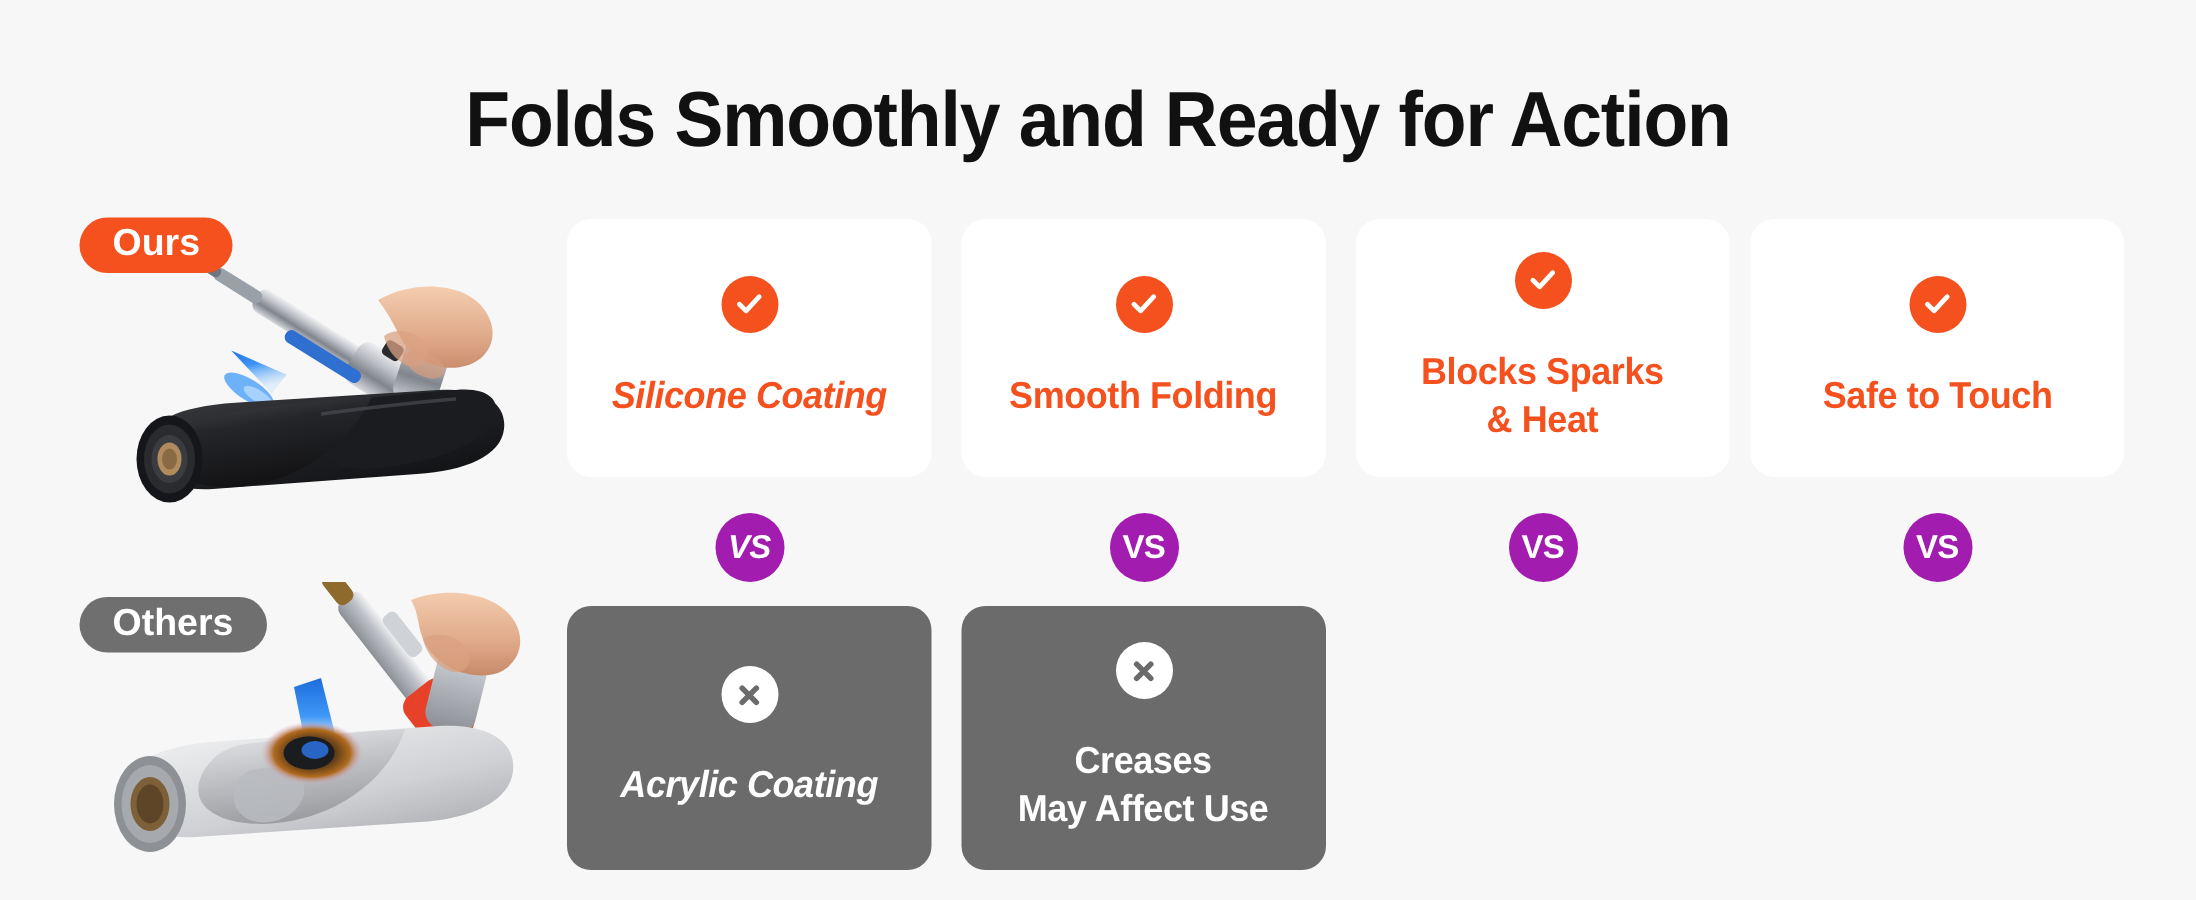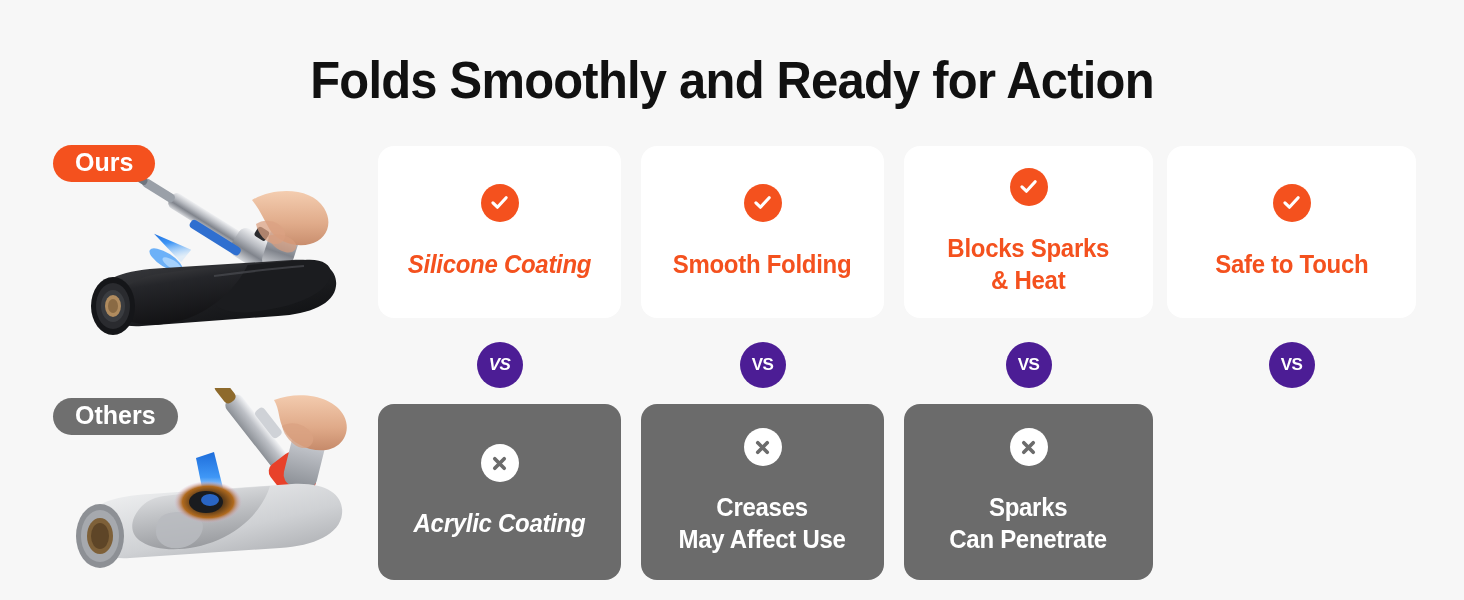--- a/index.html
+++ b/index.html
@@ -85,23 +85,23 @@
   .label-con {
     color:#FFFFFF; font-size:25px; font-weight:bold;
     text-align:center; line-height:1.27; letter-spacing:-0.3px;
     transform:scaleX(0.96);
   }
 
   .vs {
     position:absolute; top:196px; left:50%;
     transform:translateX(-50%);
     width:46px; height:46px; border-radius:50%;
-    background:#4c1d95;
+    background:#a21caf;
     display:flex; align-items:center; justify-content:center;
-    color:#FFFFFF; font-size:17px; font-weight:bold;
+    color:#FFFFFF; font-size:22px; font-weight:bold;
     letter-spacing:-0.5px;
   }
 
   .two-line { white-space:pre-line; }
 </style>
 </head>
 <body>
 
 <div class="page">
 
@@ -310,29 +310,20 @@
       <div class="card card-pro">
         <div class="icon-check">
           <svg width="21" height="21" viewBox="0 0 24 24">
               <path d="M4.5 12.4 L9.6 17.4 L19.6 6.6" stroke="#fff" stroke-width="3.6" fill="none" stroke-linecap="round" stroke-linejoin="round"></path>
             </svg>
         </div>
         <div class="label-pro two-line">Blocks Sparks
 &amp; Heat</div>
       </div>
       <div class="vs">VS</div>
-      <div class="card card-con">
-        <div class="icon-cross">
-          <svg width="21" height="21" viewBox="0 0 24 24">
-              <path d="M6.6 6.6 L17.4 17.4 M17.4 6.6 L6.6 17.4" stroke="#6B6B6B" stroke-width="4.2" fill="none" stroke-linecap="round"></path>
-            </svg>
-        </div>
-        <div class="label-con two-line">Sparks
-Can Penetrate</div>
-      </div>
     </div>
 
     <div class="column col-3">
       <div class="card card-pro">
         <div class="icon-check">
           <svg width="21" height="21" viewBox="0 0 24 24">
               <path d="M4.5 12.4 L9.6 17.4 L19.6 6.6" stroke="#fff" stroke-width="3.6" fill="none" stroke-linecap="round" stroke-linejoin="round"></path>
             </svg>
         </div>
         <div class="label-pro two-line">Safe to Touch</div>

